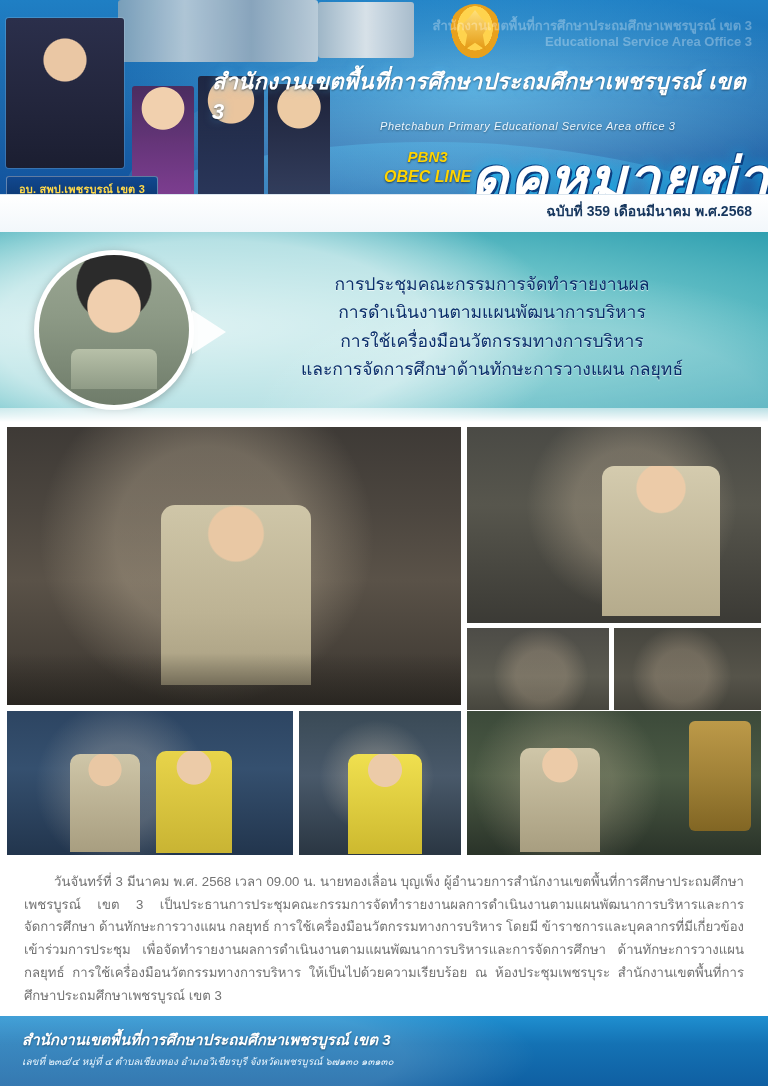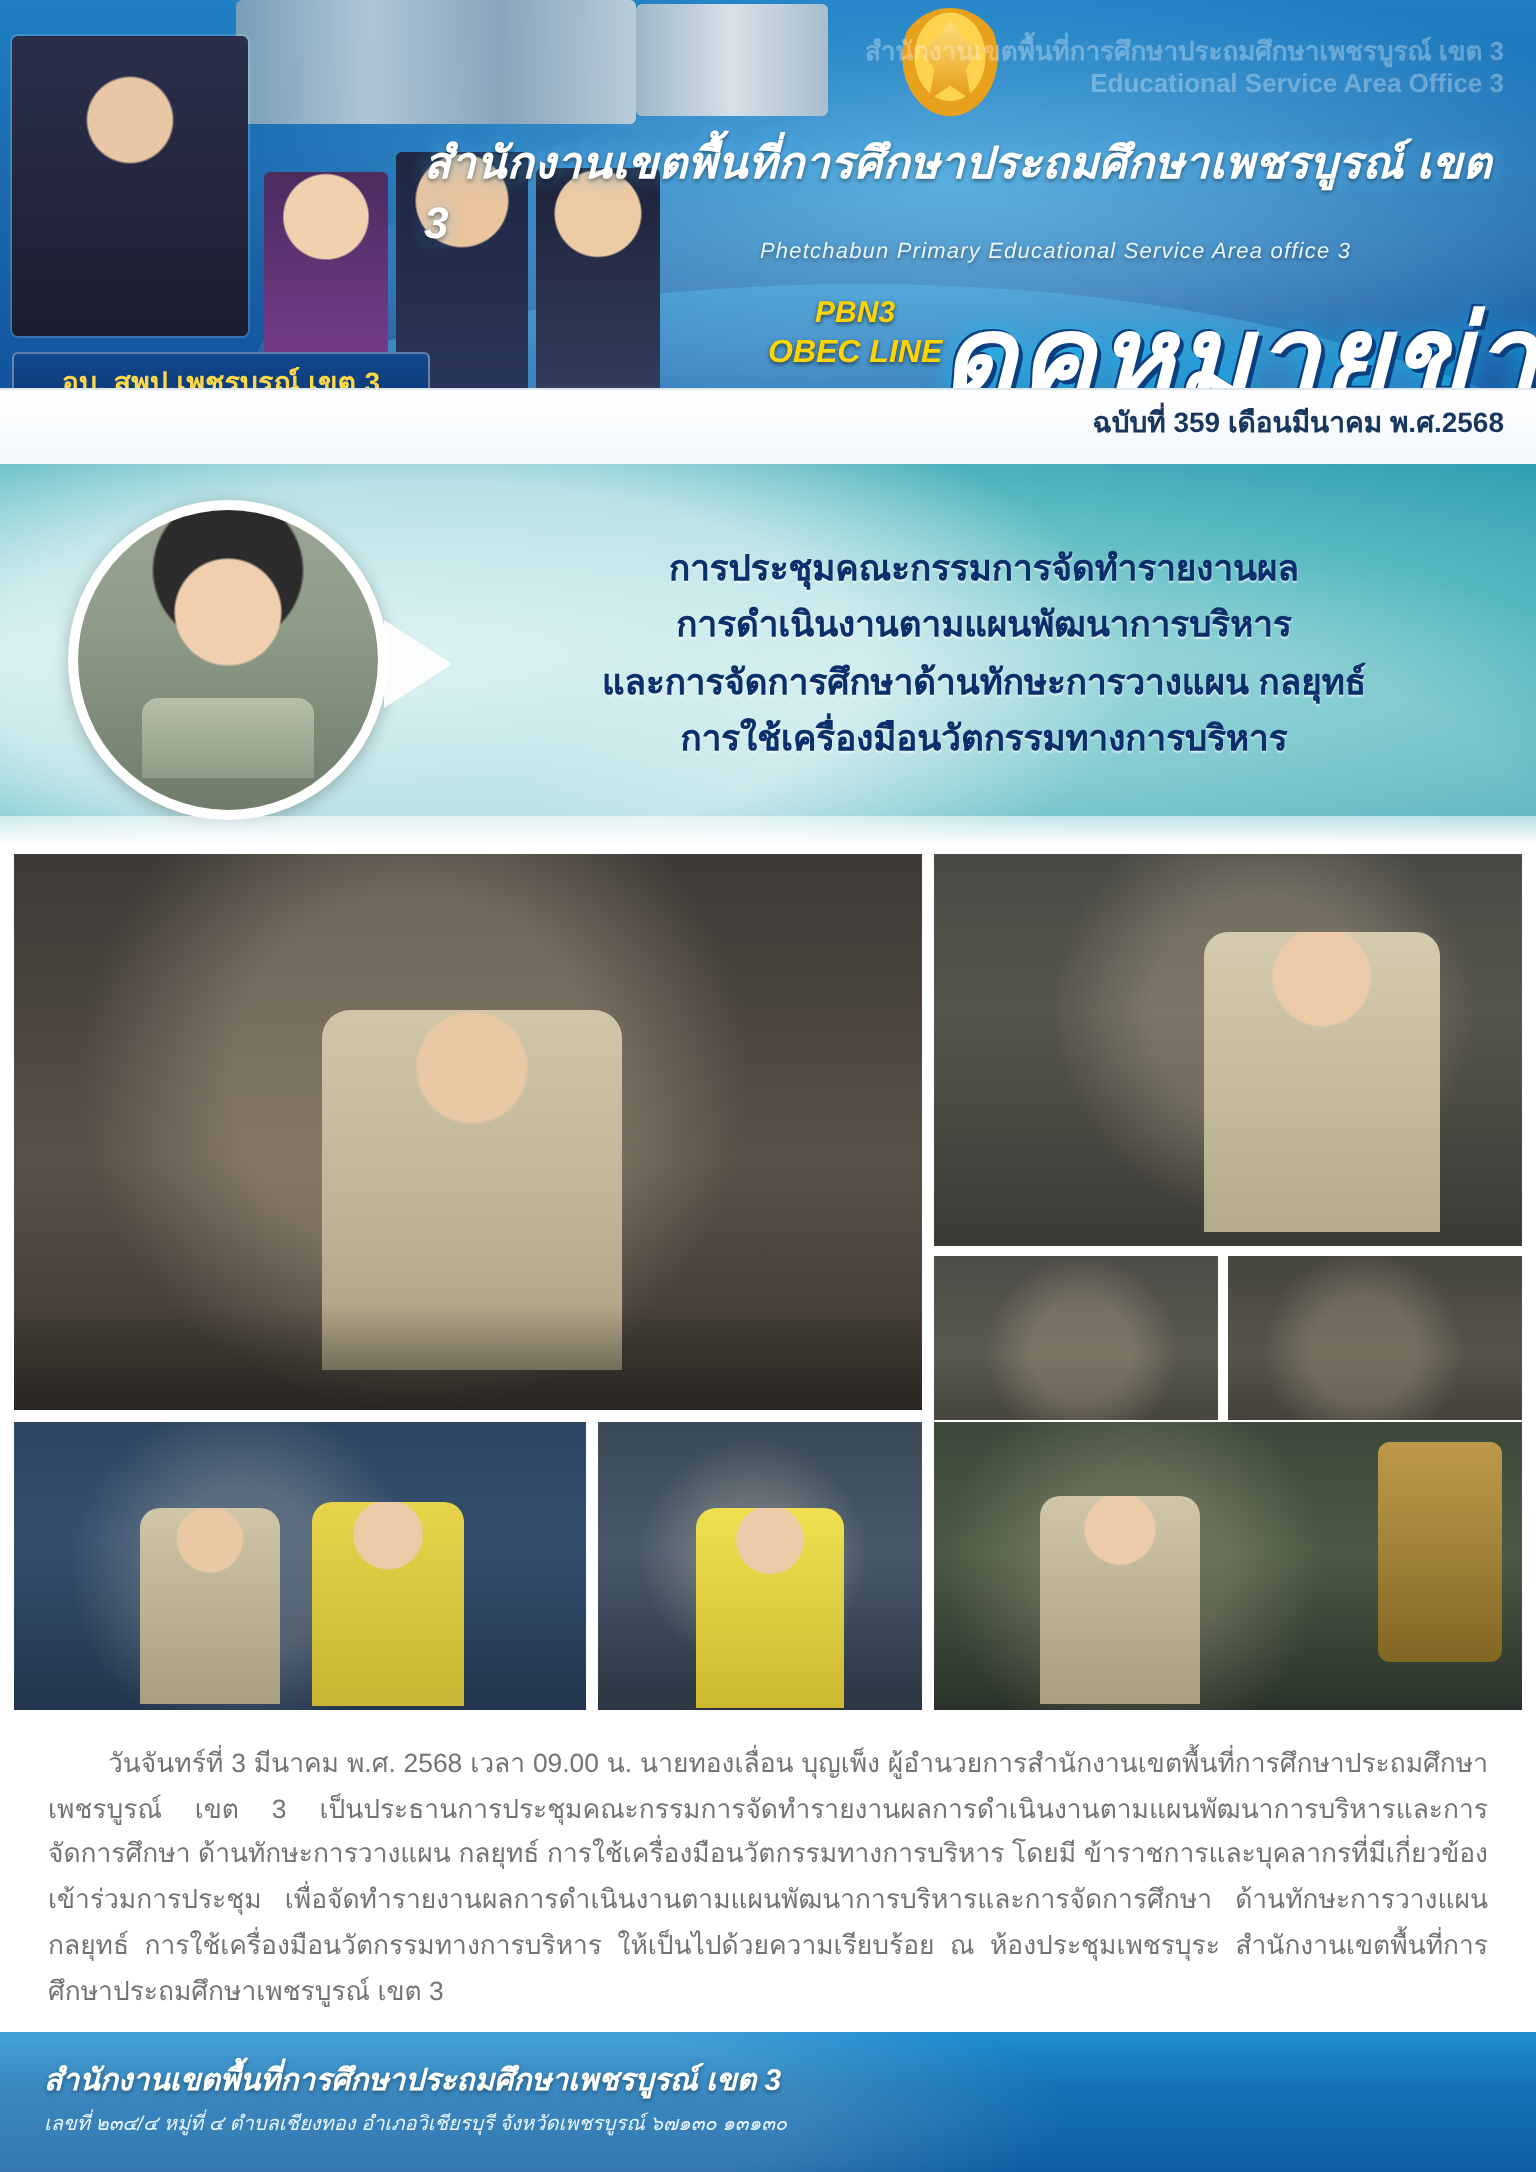--- a/index.html
+++ b/index.html
@@ -83,22 +83,22 @@
     background:
       radial-gradient(circle at 20% 70%, rgba(255,150,190,.9) 0 10%, rgba(255,150,190,0) 11%),
       radial-gradient(circle at 40% 85%, rgba(255,190,215,.85) 0 8%, rgba(255,190,215,0) 9%),
       radial-gradient(circle at 62% 70%, rgba(255,160,195,.85) 0 9%, rgba(255,160,195,0) 10%),
       radial-gradient(circle at 82% 88%, rgba(255,200,225,.8) 0 7%, rgba(255,200,225,0) 8%);
   }
   .badge-left {
     position: absolute; left: 6px; top: 176px;
     background: linear-gradient(180deg,#11488f,#0c3770);
     color: #ffd84a;
-    font-size: 14px; font-weight: bold;
-    padding: 3px 24px; border-radius: 3px;
+    font-size: 11px; font-weight: bold;
+    padding: 3px 12px; border-radius: 3px;
     border: 1px solid rgba(255,255,255,.35);
     letter-spacing: .2px;
     white-space: nowrap;
   }
 
   .emblem {
     position: absolute; left: 448px; top: 4px;
     width: 54px; height: 58px;
     background: radial-gradient(ellipse at 50% 42%, #ffd34d 0 46%, #e8a11c 47% 62%, rgba(0,0,0,0) 63%);
     border-radius: 50%;
@@ -215,21 +215,21 @@
     border-top: 22px solid transparent;
     border-bottom: 22px solid transparent;
     border-left: 34px solid rgba(255,255,255,.92);
   }
   .title-text {
     position: absolute; left: 236px; top: 38px;
     width: 512px;
     text-align: center;
     color: #0b2f6b;
     font-size: 17.5px;
-    font-weight: bold;
+    font-weight: normal;
     line-height: 1.62;
     text-shadow: 0 1px 1px rgba(255,255,255,.7);
   }
   .band-bottom {
     position: absolute; left: 0; bottom: 0; width: 768px; height: 14px;
     background: linear-gradient(180deg, rgba(255,255,255,.55), #ffffff);
   }
 
   
   .photos {
@@ -427,22 +427,22 @@
     <div class="band-curve2"></div>
 
     <div class="portrait-ring">
       <div class="portrait"></div>
     </div>
     <div class="speech-tail"></div>
 
     <div class="title-text">
       <div>การประชุมคณะกรรมการจัดทำรายงานผล</div>
       <div>การดำเนินงานตามแผนพัฒนาการบริหาร</div>
+      <div>การใช้เครื่องมือนวัตกรรมทางการบริหาร</div>
       <div>และการจัดการศึกษาด้านทักษะการวางแผน กลยุทธ์</div>
-      <div>การใช้เครื่องมือนวัตกรรมทางการบริหาร</div>
     </div>
     <div class="band-bottom"></div>
   </div>
 
   <div class="photos">
     <div class="ph p1"></div>
     <div class="ph p2"></div>
     <div class="ph p3"></div>
     <div class="ph p4"></div>
     <div class="ph p5"></div>

